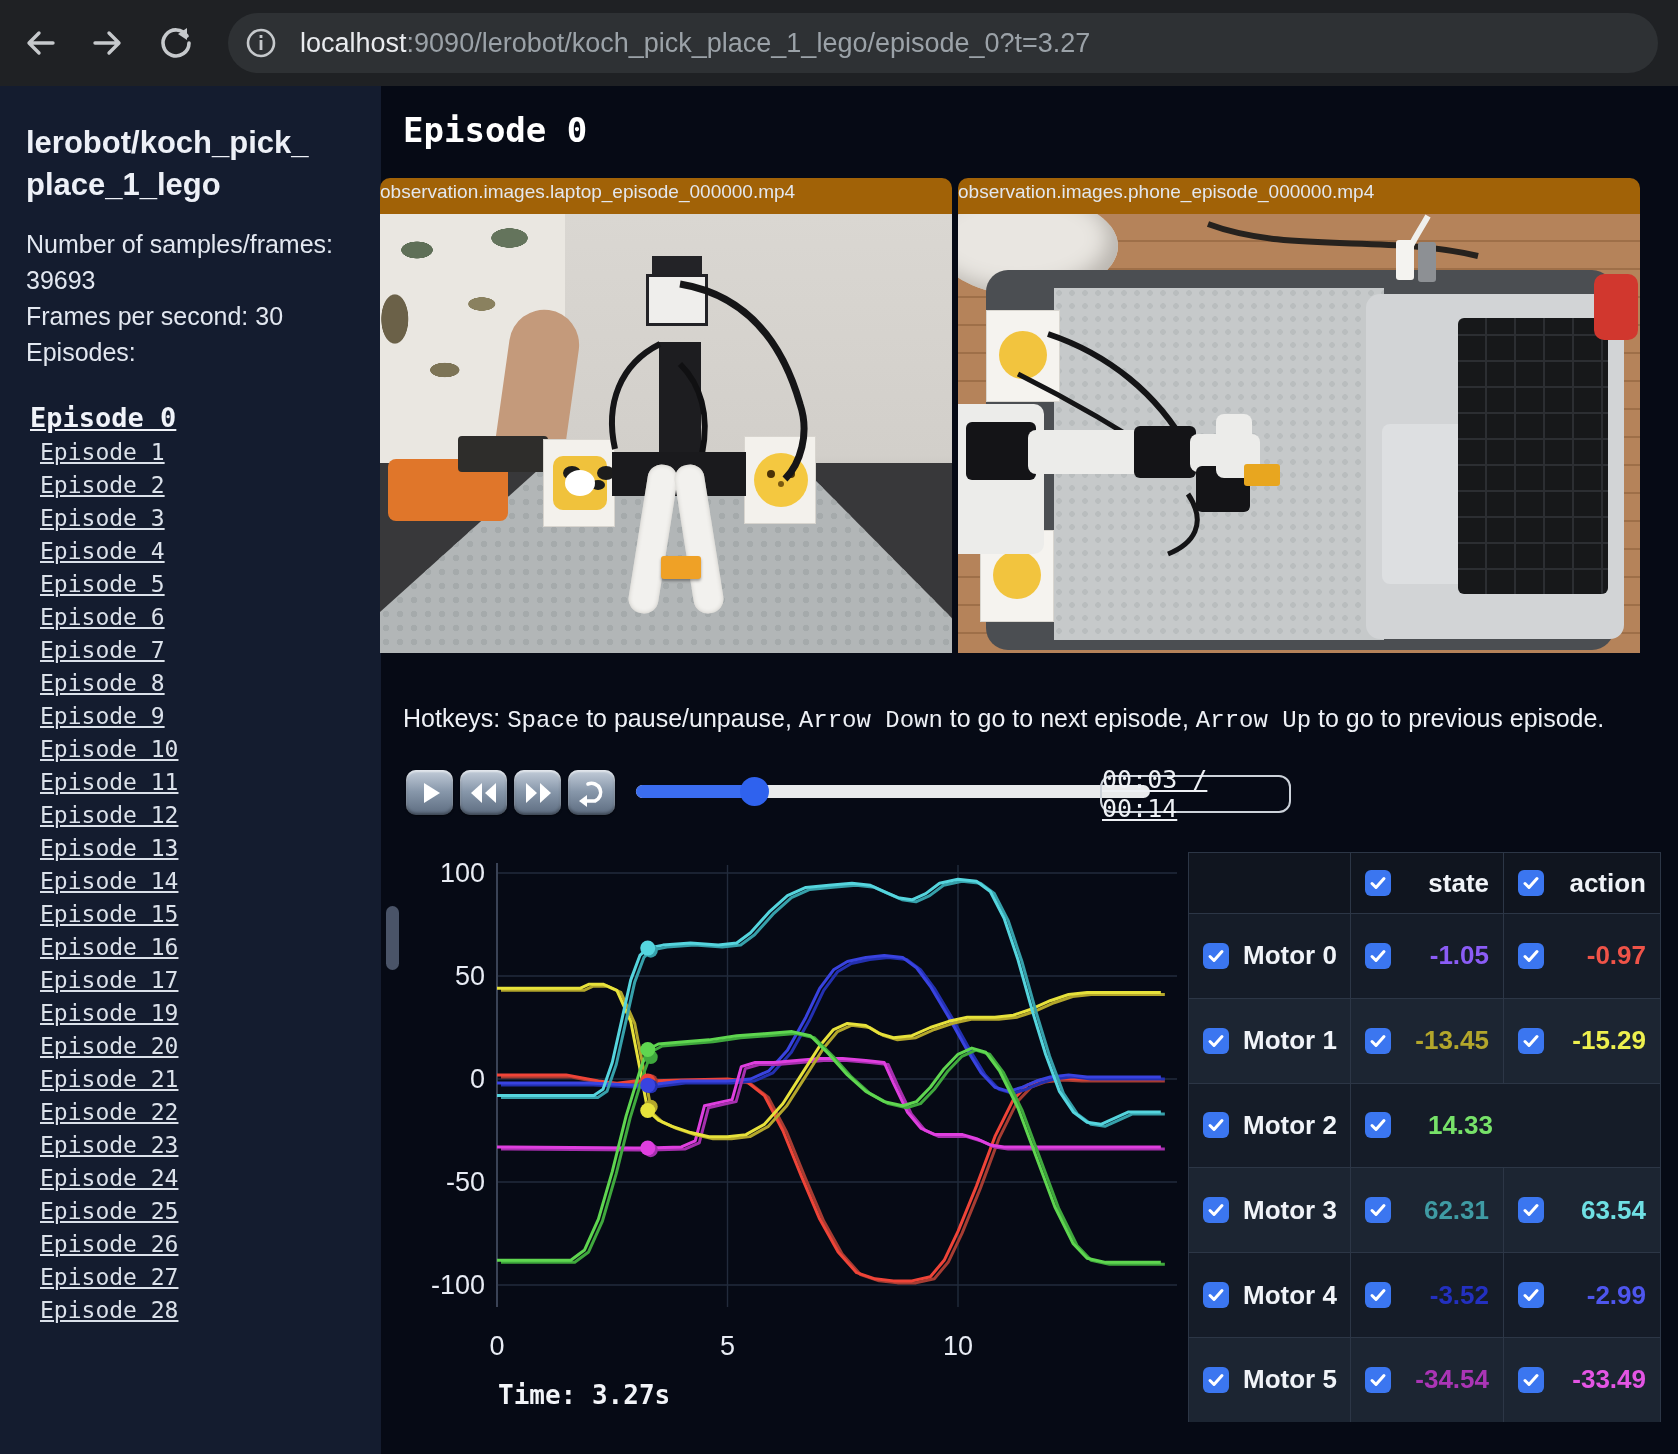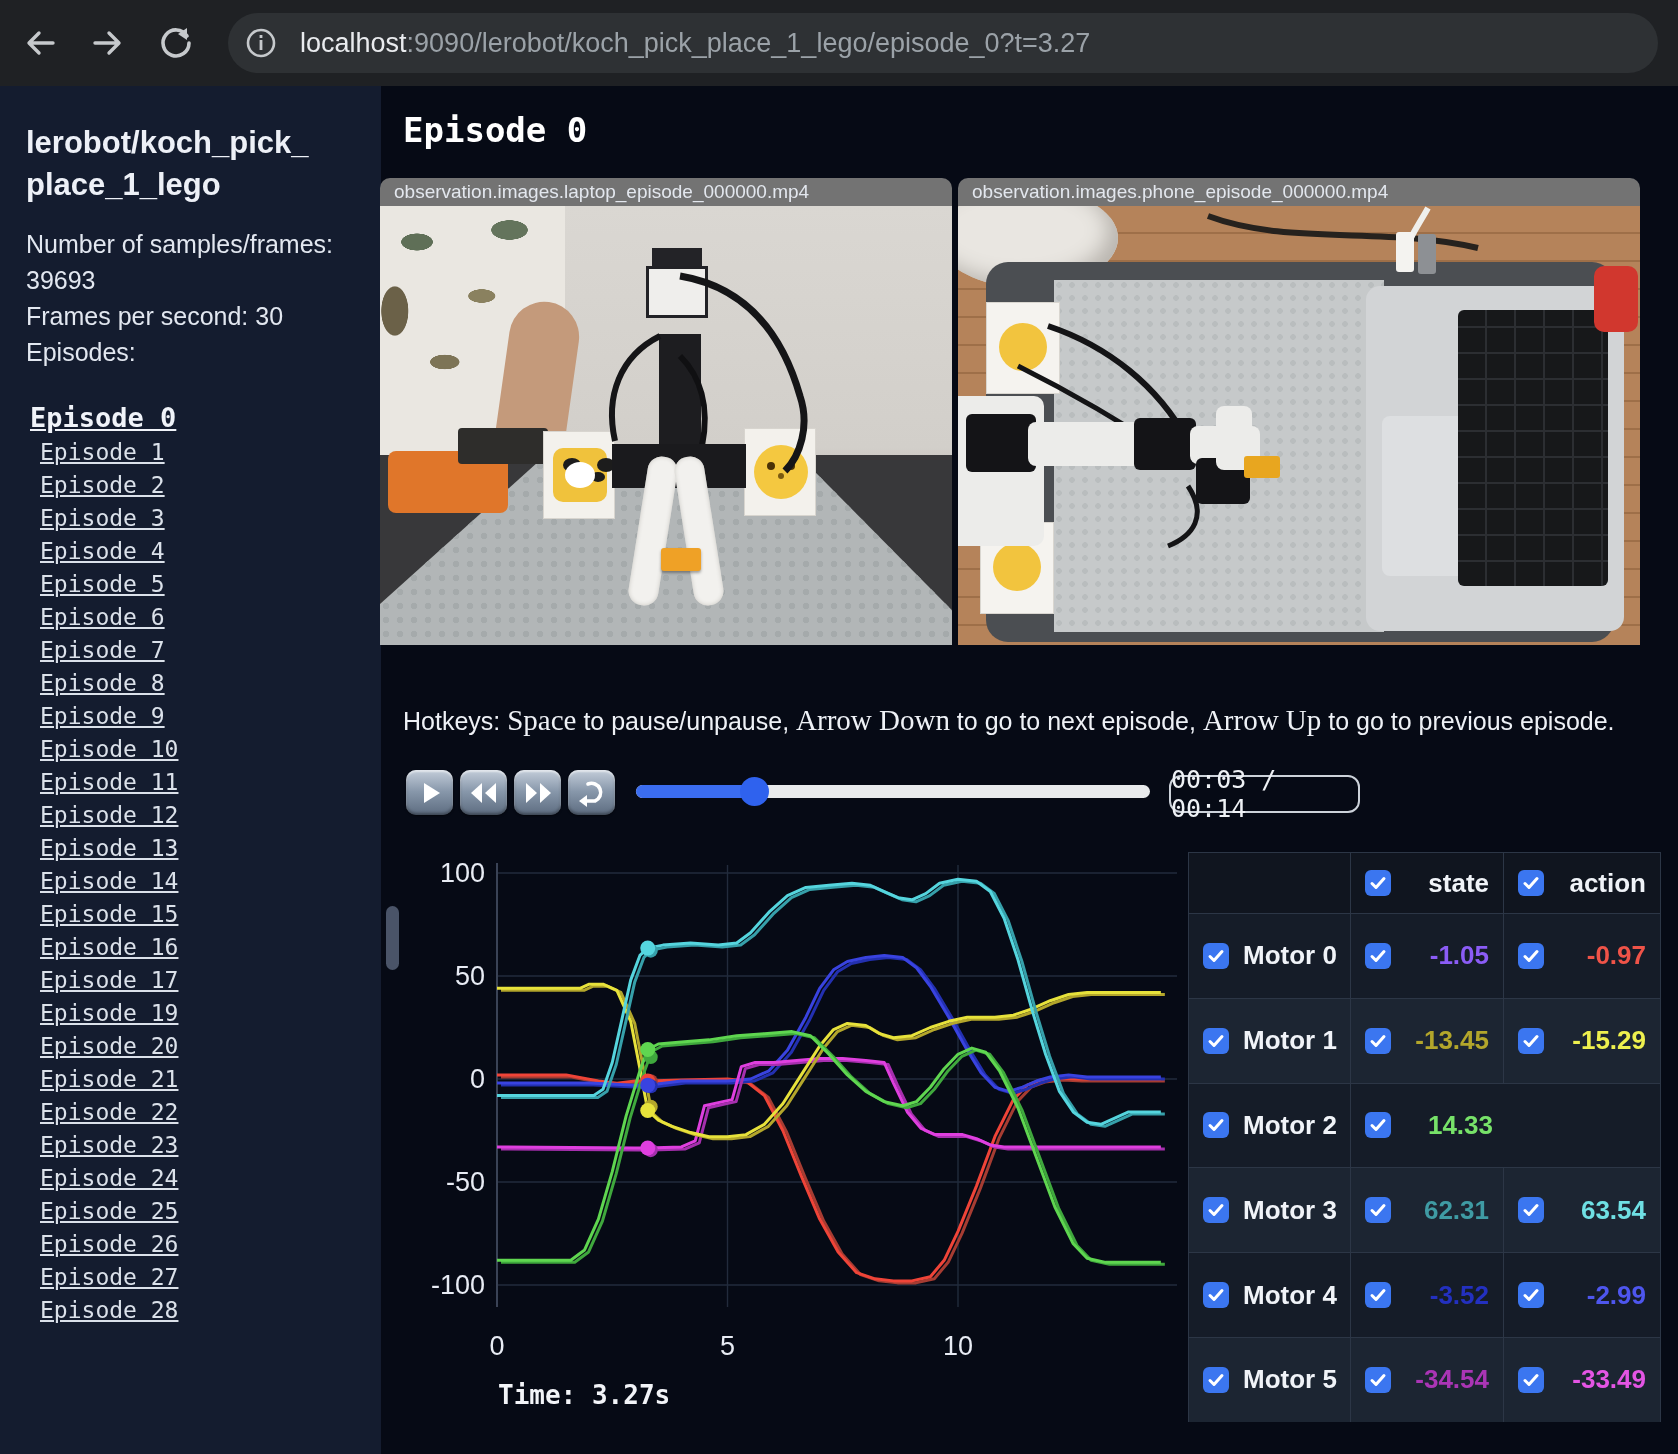--- a/index.html
+++ b/index.html
@@ -20,21 +20,21 @@
   #ds-title { position:absolute; left:26px; top:36px; width:300px; font-size:31px; font-weight:bold; line-height:42px; word-break:break-all; color:#edf0f7; }
   #ds-info { position:absolute; left:26px; top:140px; width:330px; font-size:25px; line-height:36px; color:#e2e7f0; }
   #episodes { position:absolute; left:0px; top:316px; width:381px; }
   .ep-link { display:block; margin-left:40px; height:33px; font-family:"DejaVu Sans Mono", monospace; font-size:23px; color:#dbe1ea; text-decoration:underline; cursor:pointer; white-space:nowrap; }
   .ep-link.active { margin-left:30px; height:37px; font-size:27px; font-weight:bold; color:#f0f3f9; }
 
   
   #main-title { position:absolute; left:403px; top:110px; font-size:34px; font-weight:bold; color:#ffffff; }
 
   .vcard { position:absolute; top:178px; }
-  .vcard .vhead { height:28px; background:#737373; border-radius:10px 10px 0 0; color:#e3e7ee; font-size:19px; line-height:28px; padding-left:14px; overflow:hidden; white-space:nowrap; }
+  .vcard .vhead { height:36px; background:#a16207; border-radius:10px 10px 0 0; color:#e3e7ee; font-size:19px; line-height:28px; overflow:hidden; white-space:nowrap; }
   .vbody { position:relative; height:439px; overflow:hidden; background:#17191c; }
   #vcard-laptop { left:380px; width:572px; }
   #vcard-phone  { left:958px; width:682px; }
 
   
   .wall { position:absolute; inset:0; background:linear-gradient(180deg,#dad7d2 0%,#d2cfca 55%,#c7c4bf 60%); }
   .shirt { position:absolute; left:0; top:0; width:185px; height:300px; background:#eae7e1;
     background-image:radial-gradient(26px 14px at 20% 12%,#5f6f57 60%,transparent 62%),radial-gradient(30px 16px at 70% 8%,#64745c 60%,transparent 62%),radial-gradient(22px 40px at 8% 35%,#6b6148 60%,transparent 63%),radial-gradient(24px 12px at 55% 30%,#8a815f 55%,transparent 58%),radial-gradient(26px 13px at 35% 52%,#7d7456 55%,transparent 58%),radial-gradient(30px 14px at 80% 45%,#6f7a5e 55%,transparent 58%); }
   .arm-skin { position:absolute; left:118px; top:95px; width:70px; height:230px; background:#c49a7b; border-radius:36px; transform:rotate(8deg); }
   .table-dark { position:absolute; left:0; bottom:0; width:100%; height:190px; background:#38383a; }
@@ -71,32 +71,32 @@
   .usb { position:absolute; left:438px; top:26px; width:18px; height:40px; background:#f4f3f0; border-radius:3px; box-shadow:22px 2px 0 #8d9094; }
   .rbase { position:absolute; left:-10px; top:190px; width:96px; height:150px; background:#ececea; border-radius:10px; }
   .rjoint { position:absolute; background:#141417; border-radius:6px; }
   .rseg { position:absolute; background:#ececea; border-radius:8px; }
   .ybrick { position:absolute; left:286px; top:250px; width:36px; height:22px; background:#e8a61f; border-radius:3px; }
   .ebox { position:absolute; width:74px; height:92px; background:#f5f3ef; border:1px solid #d9d6d0; }
   .ecard { position:absolute; left:12px; top:20px; width:48px; height:48px; border-radius:50%; background:#f2c43e; }
 
   
   #hotkeys { position:absolute; left:403px; top:704px; font-size:25px; color:#eef1f6; white-space:nowrap; }
-  #hotkeys .k { font-family:Liberation Serif, serif; font-size:29px; }
+  #hotkeys .k { font-family:Liberation Mono, monospace; font-size:24px; }
 
   
   .pbtn { position:absolute; top:770px; width:47px; height:45px; border-radius:10px;
     background:linear-gradient(180deg,#c3cdd9 0%,#8род 0%); background:linear-gradient(180deg,#c3cdd9 0%,#8797aa 48%,#5d6c80 100%);
     box-shadow:inset 0 2px 2px rgba(255,255,255,.55), inset 0 -2px 3px rgba(0,0,0,.35), 0 1px 2px rgba(0,0,0,.5);
     display:flex; align-items:center; justify-content:center; cursor:pointer; }
   #slider-track { position:absolute; left:636px; top:785px; width:514px; height:13px; background:#e8eaec; border-radius:7px; cursor:pointer; }
   #slider-fill { position:absolute; left:0; top:0; height:13px; background:#3b6df0; border-radius:7px; }
   #slider-thumb { position:absolute; width:29px; height:29px; border-radius:50%; background:#2f62ee; top:-8px; cursor:pointer; }
-  #time-pill { position:absolute; left:1169px; top:775px; width:191px; height:38px; border:2px solid #ccd2da; border-radius:12px;
-    color:#eef1f5; font-size:25px; display:flex; align-items:center; justify-content:center; }
+  #time-pill { position:absolute; left:1100px; top:775px; width:191px; height:38px; border:2px solid #ccd2da; border-radius:12px;
+    color:#eef1f5; font-size:25px; display:flex; align-items:center; justify-content:center;text-decoration:underline; }
 
   
   #chart-wrap { position:absolute; left:381px; top:855px; width:800px; height:520px; }
   #scroll-pill { position:absolute; left:386px; top:906px; width:13px; height:64px; border-radius:7px; background:#4a5468; cursor:pointer; }
   #time-label { position:absolute; left:498px; top:1380px; font-size:26px; font-weight:bold; color:#f2f4f8; }
 
   
   #motor-table { position:absolute; left:1188px; top:852px; width:473px; height:570px; border:1px solid #2c3646; font-size:26px; color:#f0f3f8; }
   .trow { display:flex; border-top:1px solid #2c3646; }
   .trow:first-child { border-top:none; }

